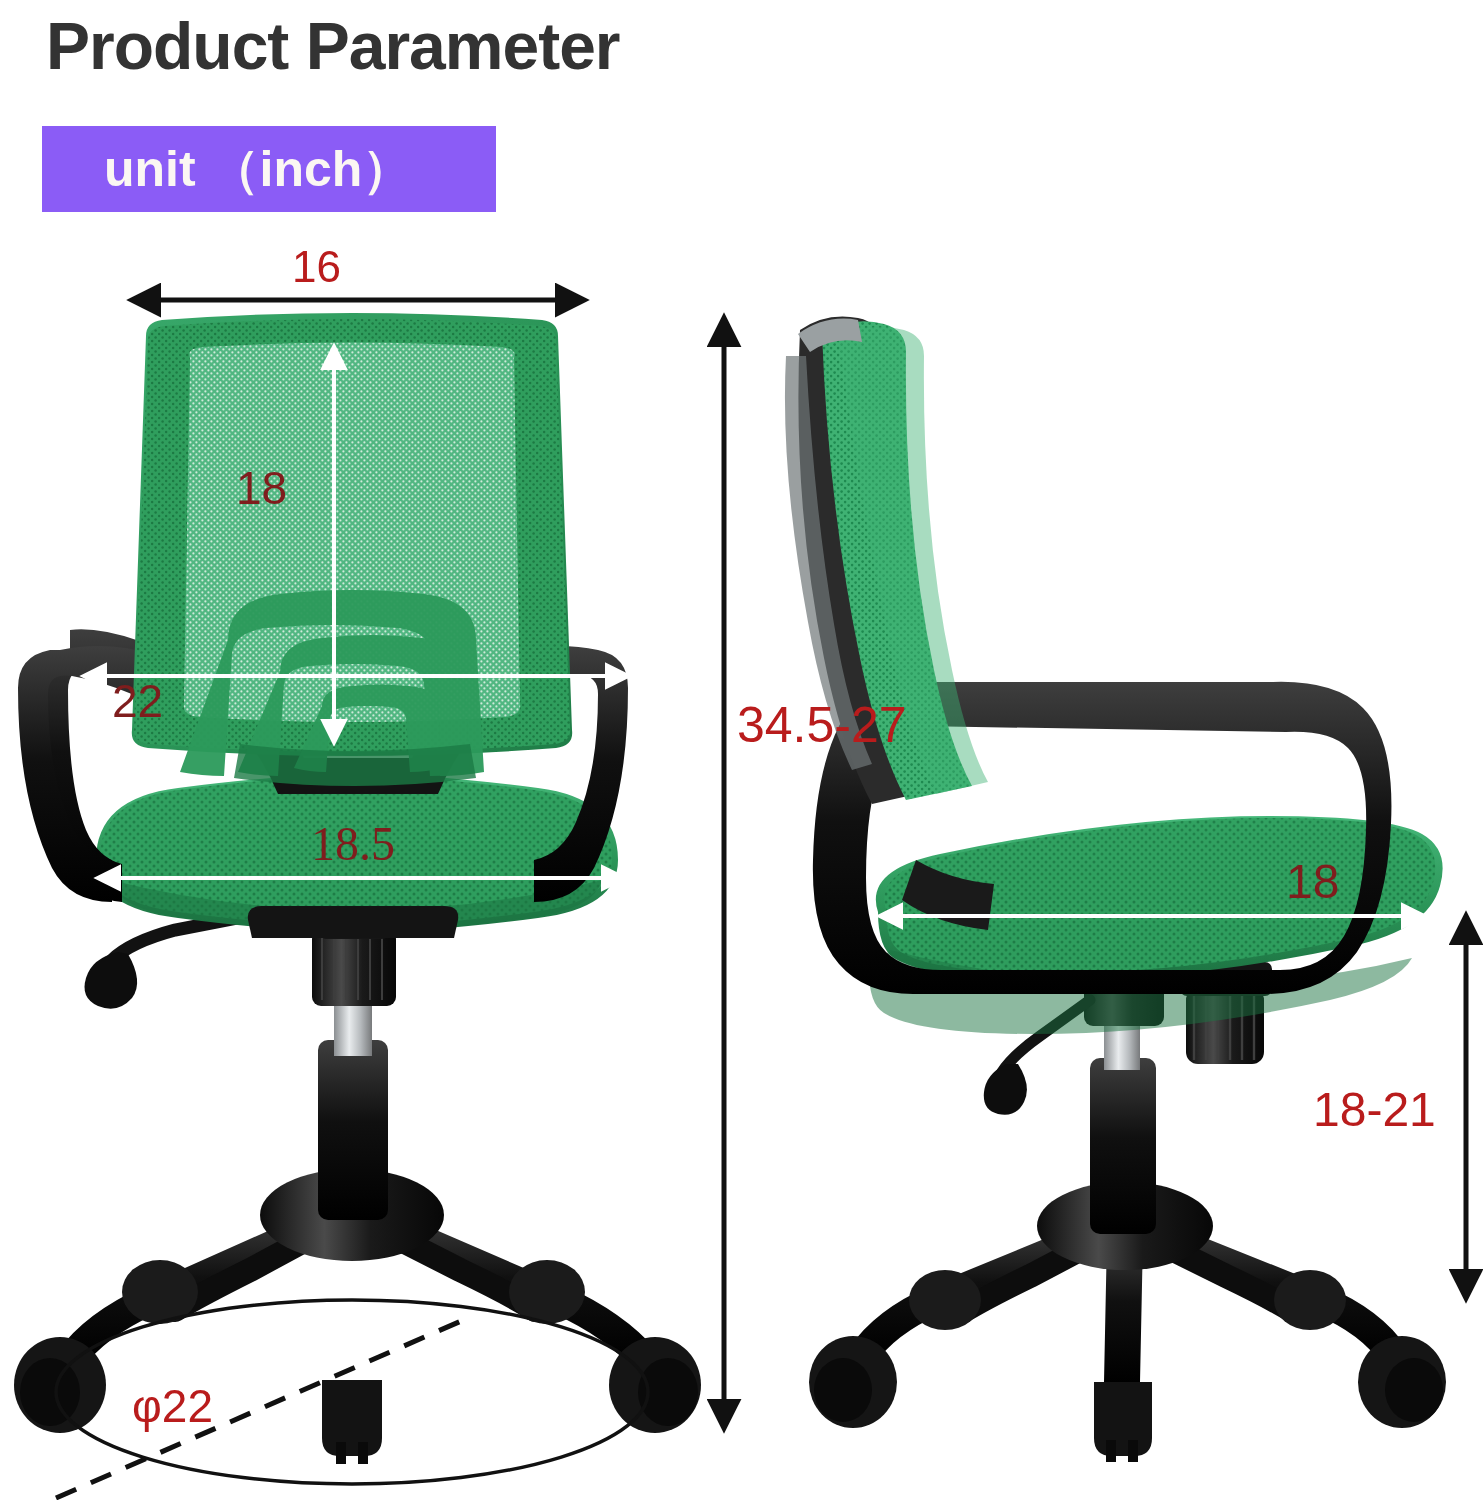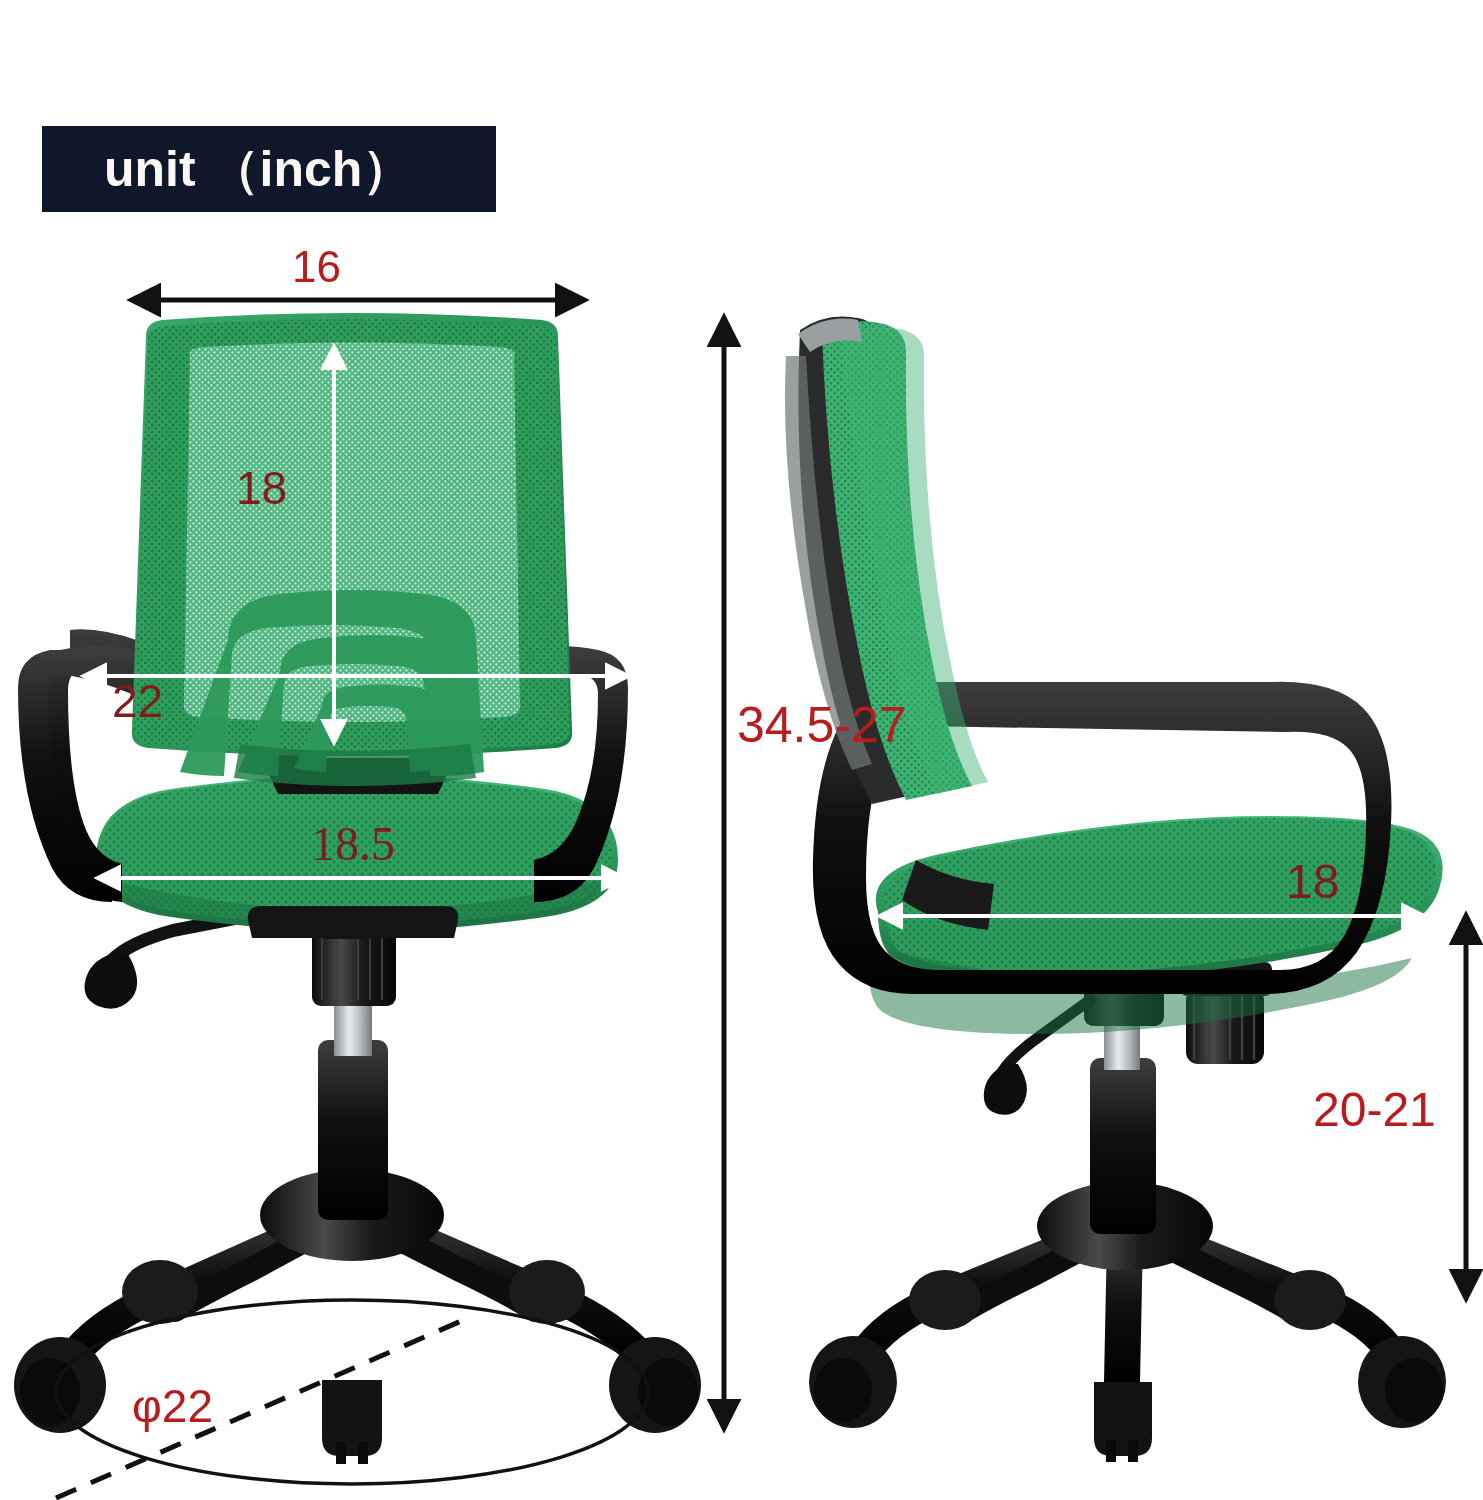--- a/index.html
+++ b/index.html
@@ -10,21 +10,21 @@
   .stage{position:absolute;left:0;top:0;width:1483px;height:1500px;background:#fff;}
 
   
   .title{
     position:absolute;left:46px;top:6px;
     font-size:66px;font-weight:bold;color:#333333;letter-spacing:-1px;
     line-height:80px;white-space:nowrap;
   }
   .unit-badge{
     position:absolute;left:42px;top:126px;width:454px;height:86px;
-    background:#0f172a;display:flex;align-items:center;
+    background:#8b5cf6;display:flex;align-items:center;
   }
   .unit-badge-text{
     color:#fbf7f3;font-size:50px;font-weight:bold;margin-left:62px;
     white-space:nowrap;letter-spacing:0px;
   }
 
   
   .layer{position:absolute;left:0;top:0;width:1483px;height:1500px;}
   .layer svg{display:block;width:1483px;height:1500px;overflow:visible;}
 
@@ -40,20 +40,21 @@
   .dphi22   {left:132px; top:1383px; font-size:46px;}
   .d3450    {left:737px; top:700px;  font-size:50px;}
   .d18side  {left:1286px;top:858px;  font-size:48px;}
   .d1821    {left:1313px;top:1086px; font-size:48px;}
 </style>
 </head>
 <body>
 
 <div class="stage">
 
+  <div class="title">Product Parameter</div>
 
   <div class="unit-badge">
     <span class="unit-badge-text">unit （inch）</span>
   </div>
 
   <div class="layer">
     <svg viewBox="0 0 1483 1500" xmlns="http://www.w3.org/2000/svg">
       <defs>
 
         <pattern id="meshPat" width="7" height="7" patternUnits="userSpaceOnUse">
@@ -311,15 +312,15 @@
   <div class="dim dim-white d22">22</div>
 
   <div class="dim dim-white d185">18.5</div>
 
   <div class="dim dim-black dphi22">φ22</div>
 
   <div class="dim dim-black d3450">34.5-27</div>
 
   <div class="dim dim-white d18side">18</div>
 
-  <div class="dim dim-black d1821">20-21</div>
+  <div class="dim dim-black d1821">18-21</div>
 
 </div>
 
 </body></html>

